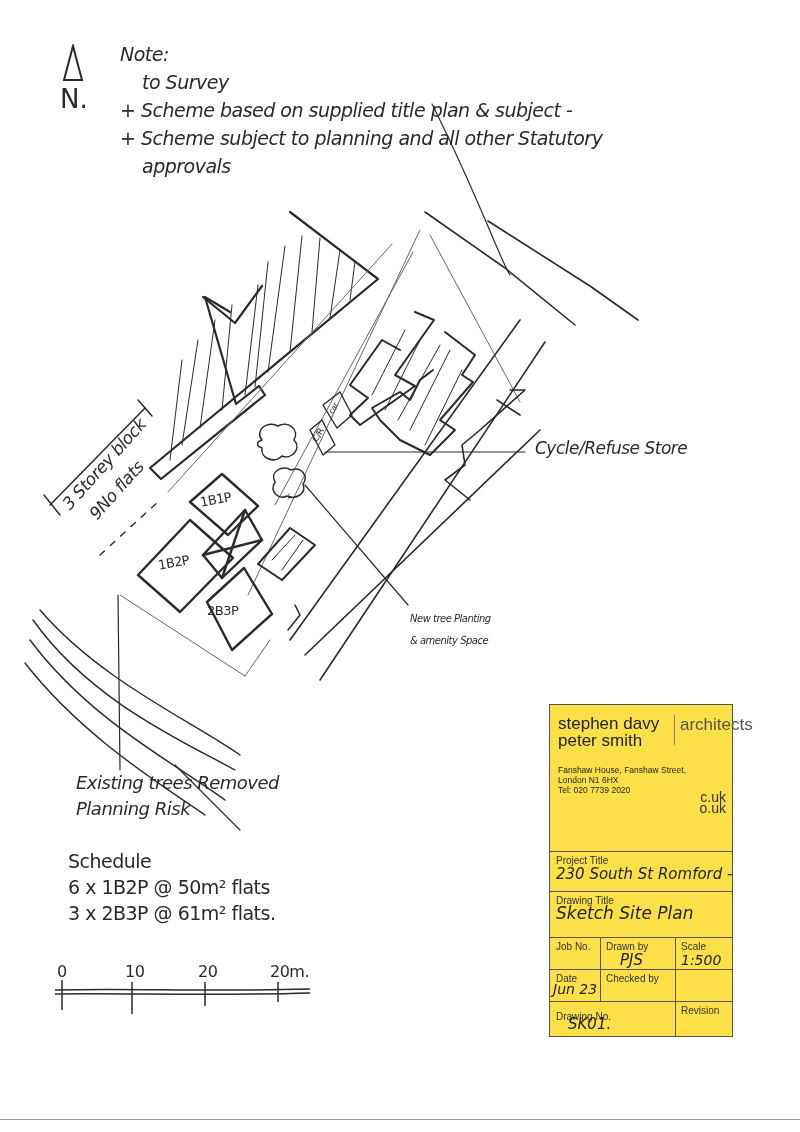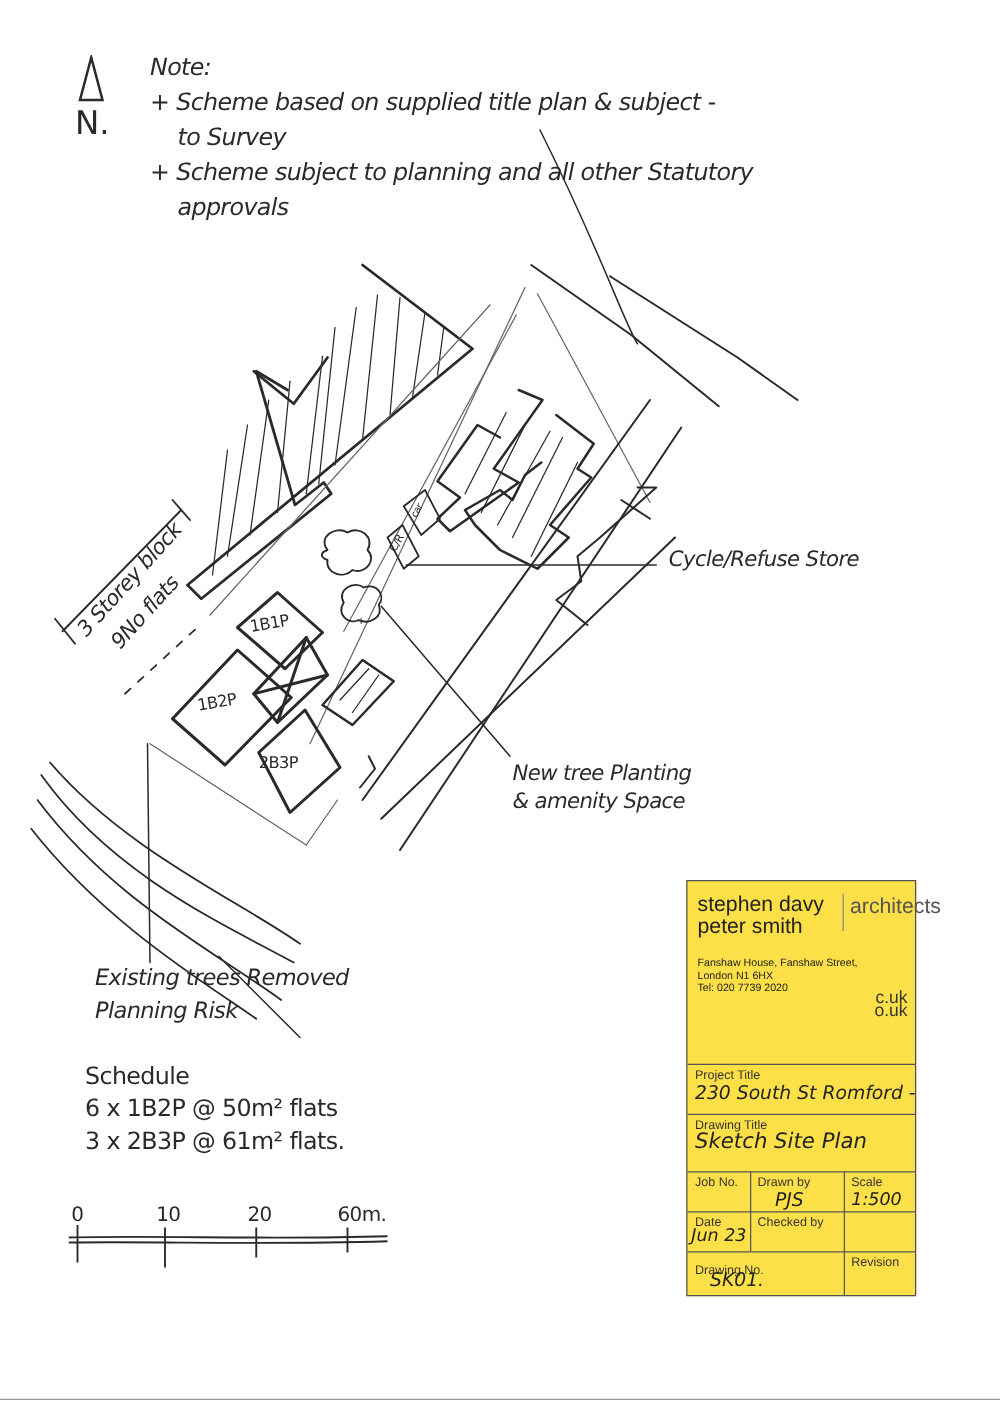--- a/index.html
+++ b/index.html
@@ -129,37 +129,37 @@
   </g>
 </svg>
 
 <svg class="north" width="30" height="40" viewBox="0 0 30 40" fill="none" stroke="#2a2a2a" stroke-width="2">
   <path d="M15,2 L6,36 L24,36 Z"></path>
 </svg>
 <div class="north-label">N.</div>
 
 <div class="notes hand">
   <span class="ln">Note:</span>
+  <span class="ln" style="padding-left:22px">to Survey</span>
   <span class="ln">+ Scheme based on supplied title plan &amp; subject -</span>
-  <span class="ln" style="padding-left:22px">to Survey</span>
   <span class="ln">+ Scheme subject to planning and all other Statutory</span>
   <span class="ln" style="padding-left:22px">approvals</span>
 </div>
 
 <div class="hand lbl-rot" style="left:58px; top:500px; transform:rotate(-48deg); font-size:17px;">3 Storey block</div>
 <div class="hand lbl-rot" style="left:85px; top:510px; transform:rotate(-48deg); font-size:17px;">9No flats</div>
 
 <div class="hand" style="left:200px; top:492px; font-size:13px; font-style:normal; transform:rotate(-10deg);">1B1P</div>
 <div class="hand" style="left:158px; top:555px; font-size:13px; font-style:normal; transform:rotate(-10deg);">1B2P</div>
 <div class="hand" style="left:207px; top:603px; font-size:13px; font-style:normal;">2B3P</div>
 <div class="hand" style="left:311px; top:430px; font-size:9px; font-style:normal; transform:rotate(-60deg);">C/R</div>
 <div class="hand" style="left:328px; top:404px; font-size:8px; font-style:normal; transform:rotate(-60deg);">car</div>
 
 <div class="hand" style="left:535px; top:438px; font-size:17px;text-align:right;">Cycle/Refuse Store</div>
-<div class="hand" style="left:410px; top:608px; font-size:17px; line-height:22px;">
+<div class="hand" style="left:410px; top:608px; font-size:10px; line-height:22px;">
   <div>New tree Planting</div>
   <div>&amp; amenity Space</div>
 </div>
 <div class="hand" style="left:76px; top:770px; font-size:18px; line-height:26px;">
   <div>Existing trees Removed</div>
   <div>Planning Risk</div>
 </div>
 
 <div class="hand" style="left:68px; top:848px; font-size:19px; line-height:26px; font-style:normal;">
   <div>Schedule</div>
@@ -172,21 +172,21 @@
     <path d="M5,22 C80,20 160,24 260,21"></path>
     <path d="M5,26 C80,25 160,28 260,25"></path>
     <line x1="12" y1="12" x2="12" y2="42"></line>
     <line x1="82" y1="14" x2="82" y2="46"></line>
     <line x1="155" y1="14" x2="155" y2="38"></line>
     <line x1="228" y1="14" x2="228" y2="34"></line>
   </svg>
   <span class="hand" style="left:7px; top:-6px; font-size:16px; font-style:normal;">0</span>
   <span class="hand" style="left:75px; top:-6px; font-size:16px; font-style:normal;">10</span>
   <span class="hand" style="left:148px; top:-6px; font-size:16px; font-style:normal;">20</span>
-  <span class="hand" style="left:220px; top:-6px; font-size:16px; font-style:normal;">60m.</span>
+  <span class="hand" style="left:220px; top:-6px; font-size:16px; font-style:normal;">20m.</span>
 </div>
 
 <div class="title-block">
   <div class="tb-firm">
     <div>stephen davy</div>
     <div>peter smith</div>
   </div>
   <div class="tb-bar"></div>
   <div class="tb-arch">architects</div>
   <div class="tb-addr">

